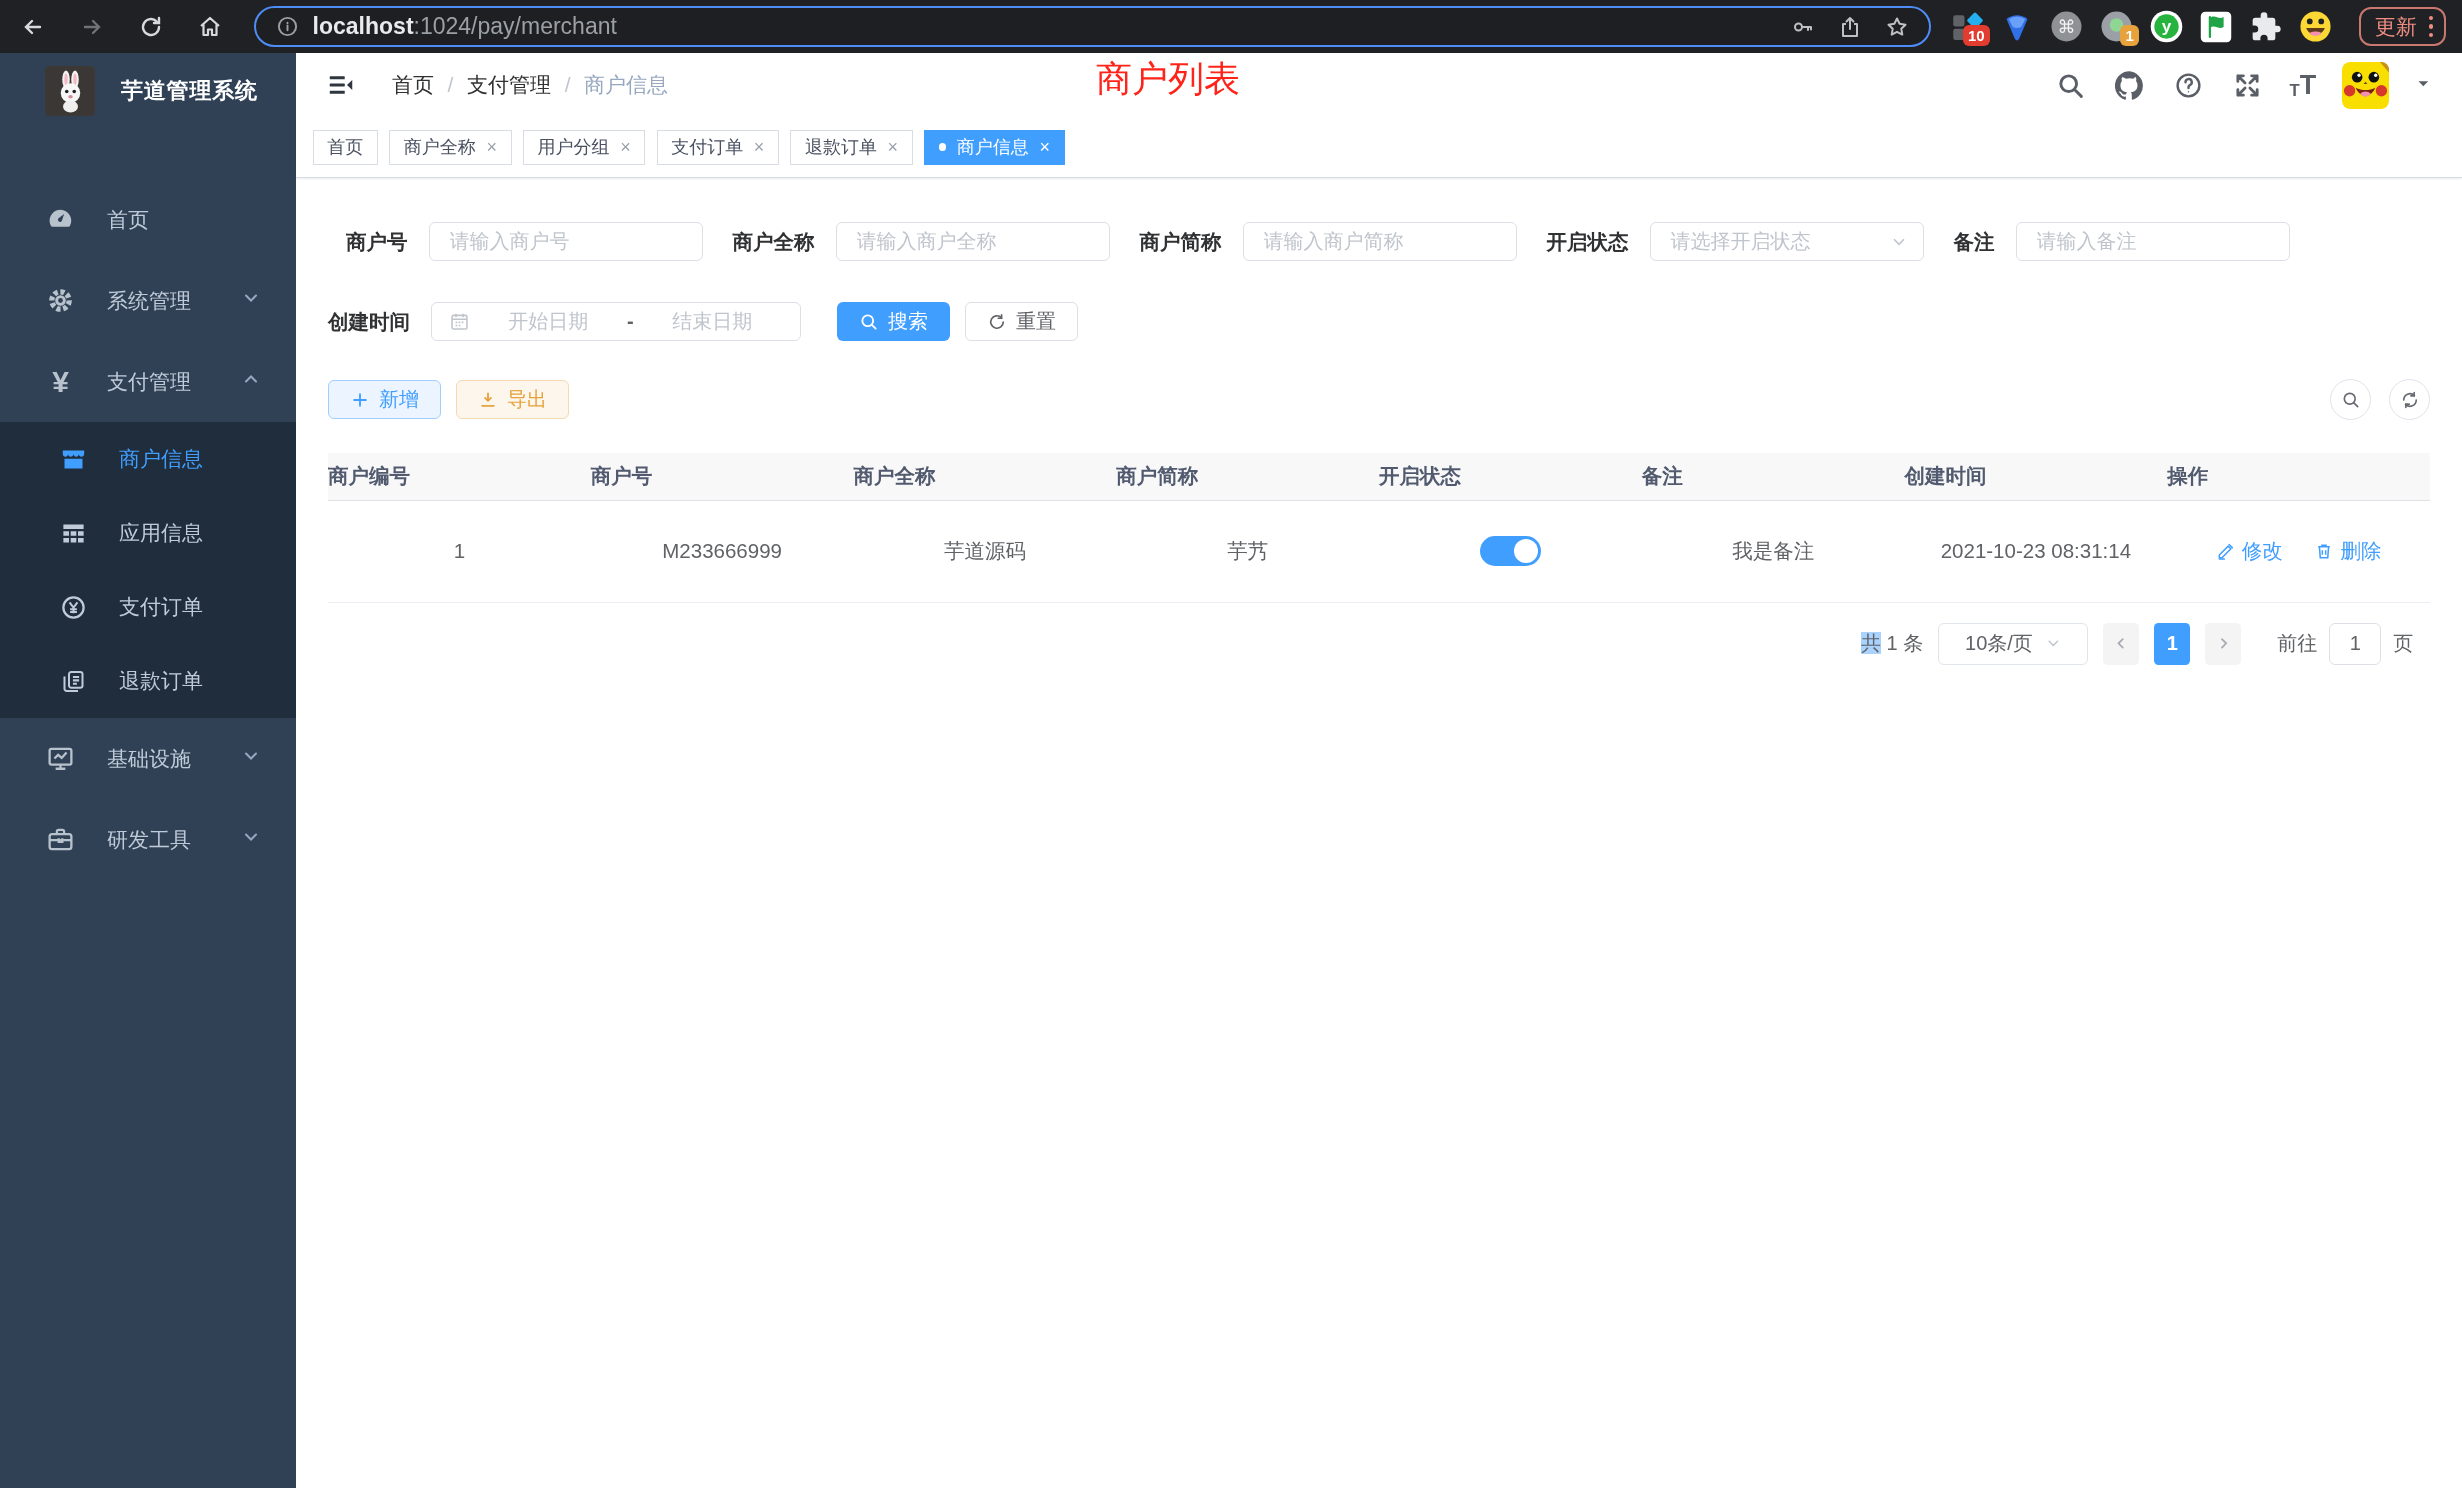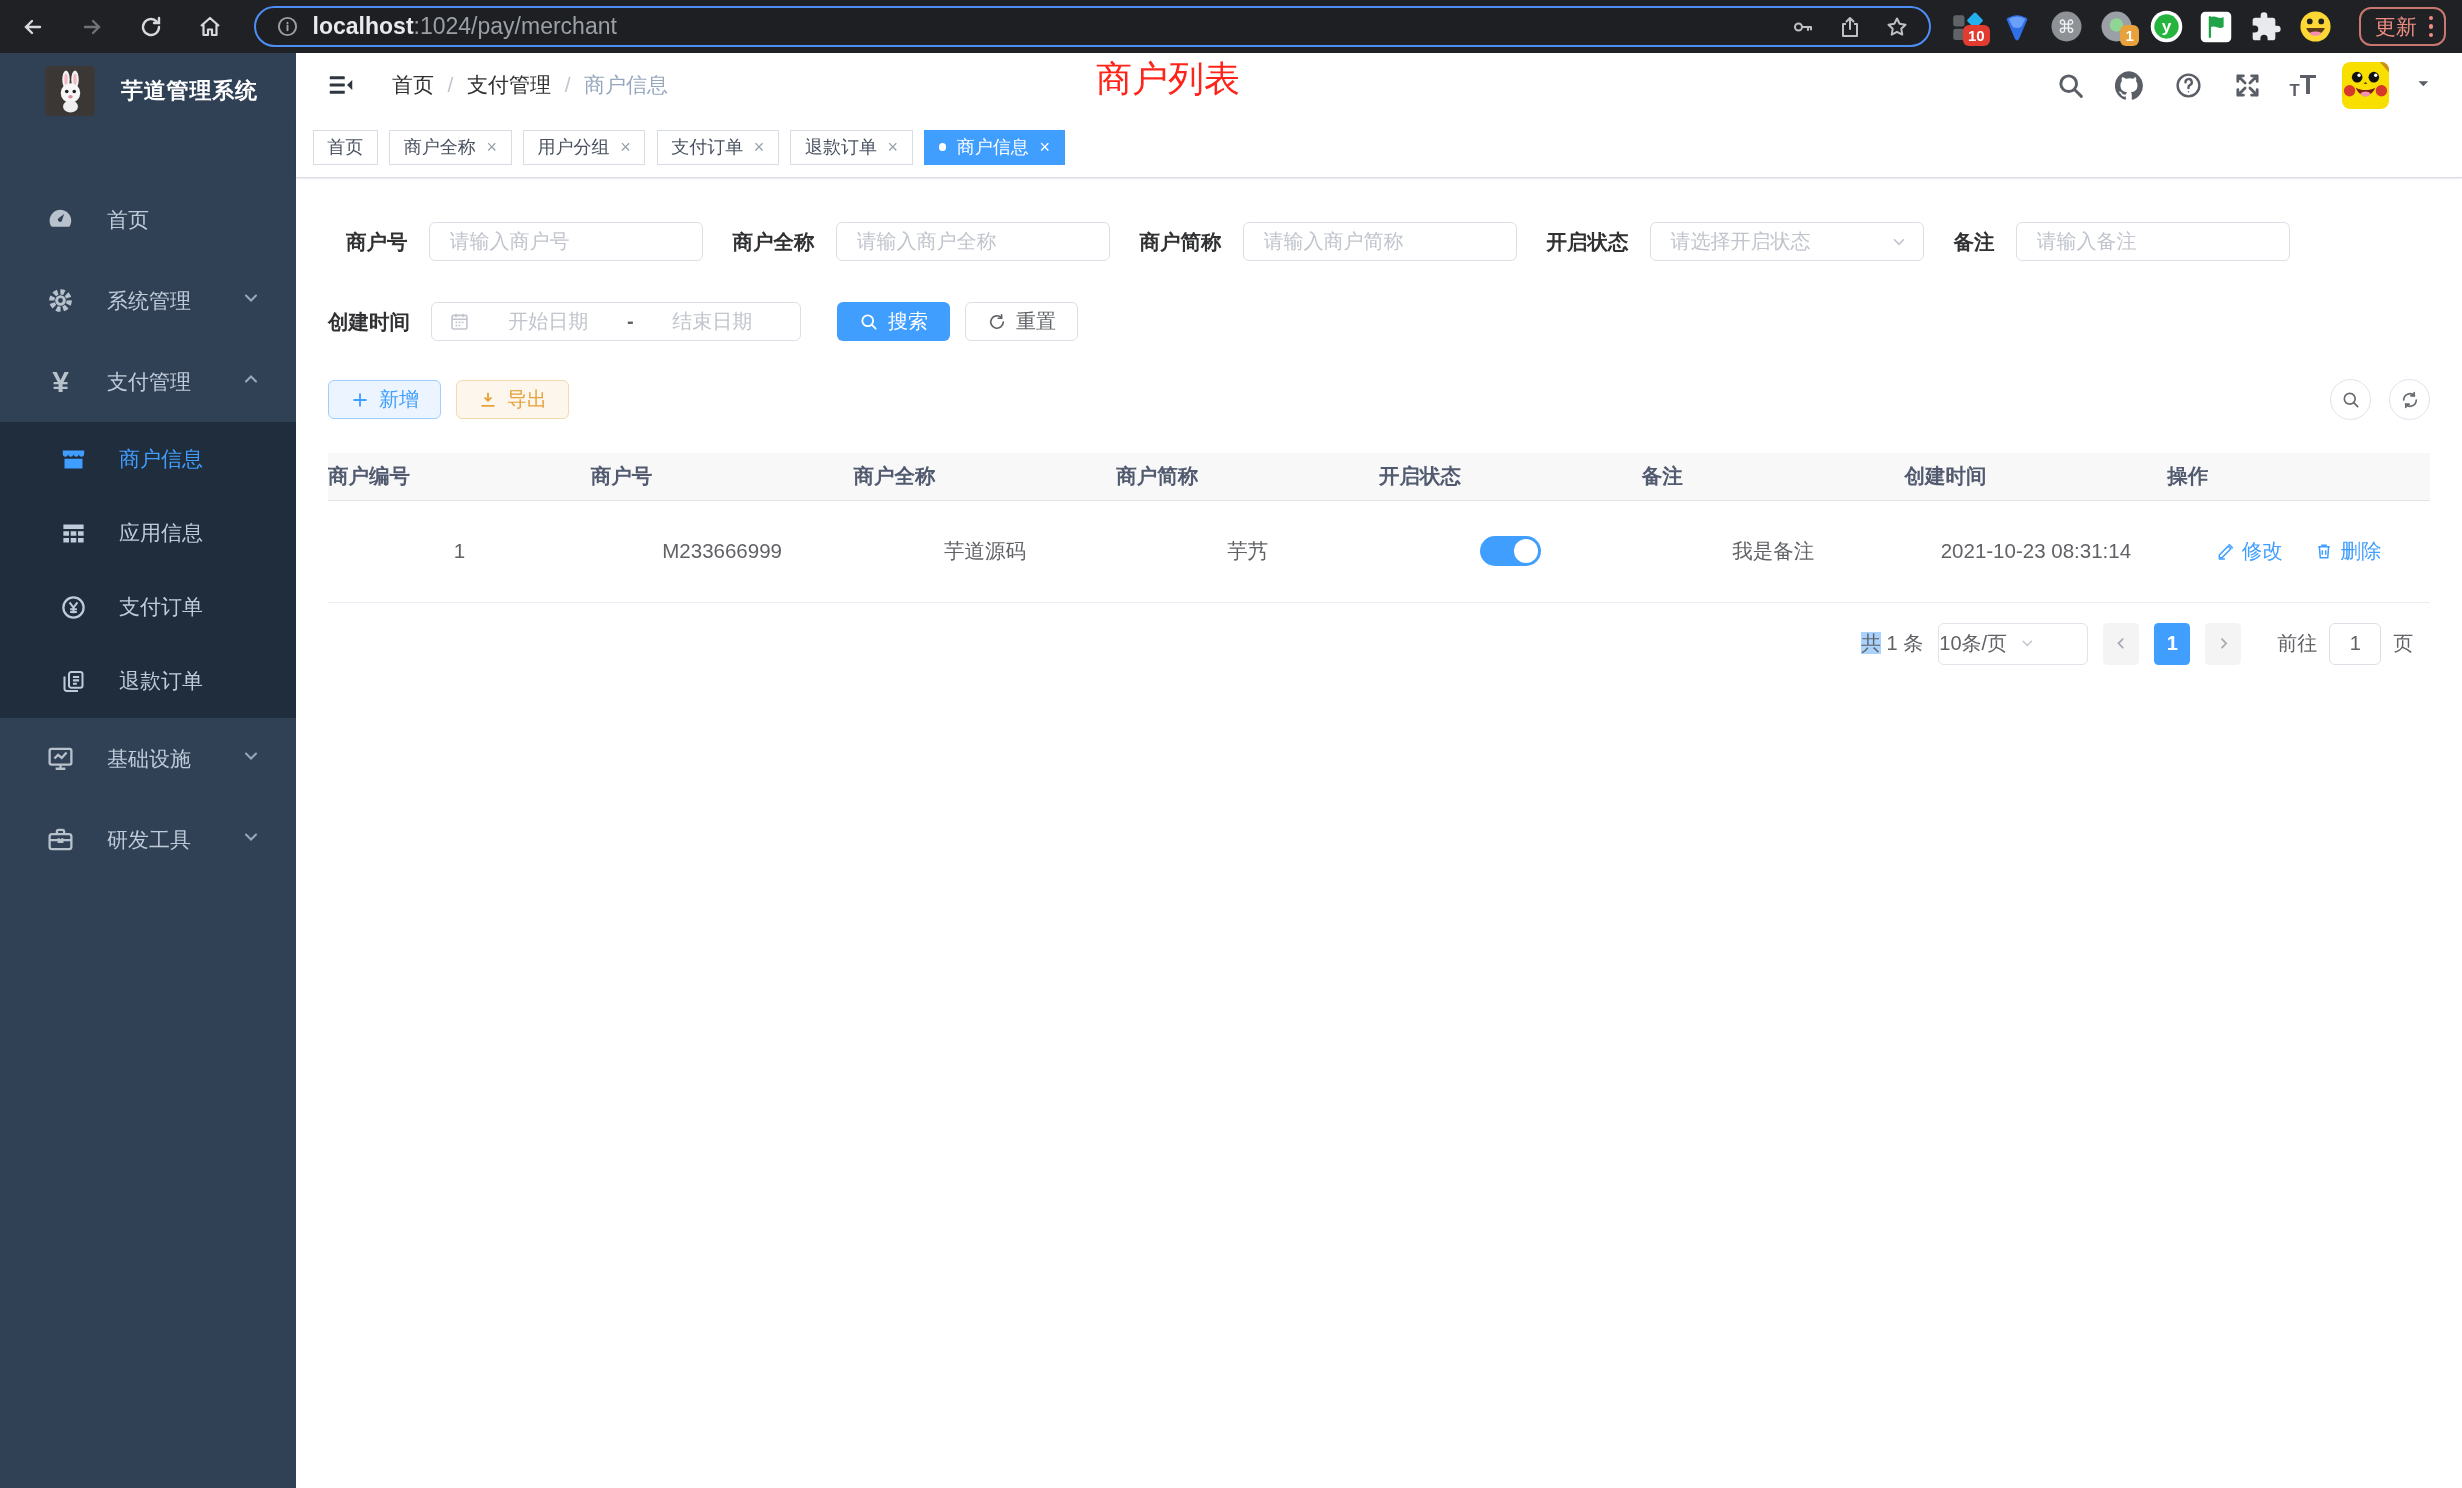--- a/index.html
+++ b/index.html
@@ -100,21 +100,21 @@
   .grid th { background:#f8f8f9; color:#515a6e; font-size:20.5px; font-weight:700; height:47px; text-align:left; border-bottom:0.8px solid #dfe3e8; }
   .grid td { height:102px; text-align:center; color:#606266; font-size:20.5px; border-bottom:0.8px solid #ebeef5; }
   .toggle { display:inline-block; width:61px; height:30px; border-radius:15px; background:#409eff; position:relative; cursor:pointer; vertical-align:middle; }
   .toggle::after { content:''; position:absolute; top:3px; right:3px; width:24px; height:24px; border-radius:50%; background:#fff; }
   .op-link { color:#409eff; display:inline-flex; align-items:center; gap:6px; font-size:20.5px; cursor:pointer; }
   .op-link svg { width:20px; height:20px; }
   .op-link + .op-link { margin-left:26px; }
 
   .pagination { margin-top:20px; display:flex; align-items:center; justify-content:flex-end; gap:15px; color:#606266; font-size:20px; padding-right:16.7px; }
   .sel-hl { background:#a9d3fd; }
-  .psize { width:150px; height:42px; border:0.8px solid #e0e4eb; border-radius:6px; display:flex; align-items:center; justify-content:flex-start; gap:12px; cursor:pointer; }
+  .psize { width:150px; height:42px; border:0.8px solid #e0e4eb; border-radius:6px; display:flex; align-items:center; justify-content:center; gap:12px; cursor:pointer; }
   .psize svg { width:16.7px; height:16.7px; color:#c0c4cc; }
   .pbtn { width:36px; height:42px; border-radius:4.5px; background:#f4f4f5; color:#a8abb2; display:flex; align-items:center; justify-content:center; cursor:pointer; }
   .pbtn svg { width:16.7px; height:16.7px; }
   .pnum { width:36px; height:42px; border-radius:4.5px; background:#409eff; color:#fff; font-weight:700; display:flex; align-items:center; justify-content:center; cursor:pointer; }
   .goto { display:flex; align-items:center; gap:12px; margin-left:21px; }
   .goto input { width:52px; height:42px; border:0.8px solid #dcdfe6; border-radius:6px; text-align:center; font-size:20px; color:#606266; outline:none; font-family:inherit; }
 </style>
 </head>
 <body>
 

